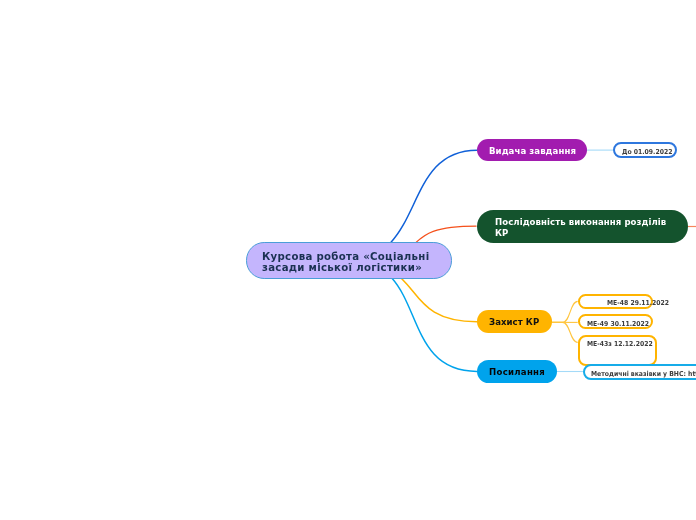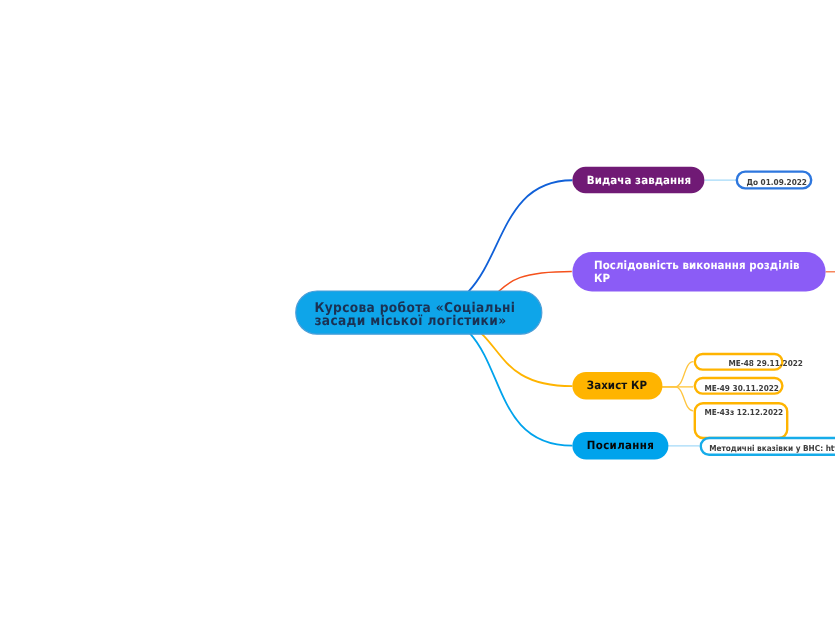--- a/index.html
+++ b/index.html
@@ -6,29 +6,29 @@
   body{width:696px;height:520px;overflow:hidden;
        font-family:"DejaVu Sans",sans-serif;font-stretch:condensed;}
   #stage{position:relative;width:696px;height:520px;background:#fff;}
   svg.layer{position:absolute;left:0;top:0;width:696px;height:520px;overflow:visible;}
   .node{position:absolute;box-sizing:border-box;}
   .node .lbl{position:absolute;white-space:pre;will-change:transform;
              font-family:"DejaVu Sans",sans-serif;font-stretch:condensed;}
 
   
   #root{left:246.2px;top:242.3px;width:205.5px;height:36.4px;border-radius:18.2px;
-        background:#0ea5e9;border:1.3px solid #4b9ed8;}
+        background:#c4b5fd;border:1.3px solid #4b9ed8;}
   #root .lbl{font-size:11.3px;font-weight:700;color:#1b3152;line-height:11.1px;
              letter-spacing:0.3px;left:14.5px;top:8.2px;}
 
   
-  #n1{left:477px;top:138.6px;width:110px;height:22.2px;border-radius:11.1px;background:#701a75;}
+  #n1{left:477px;top:138.6px;width:110px;height:22.2px;border-radius:11.1px;background:#a21caf;}
   #n1 .lbl{font-size:9.5px;font-weight:700;color:#ffffff;letter-spacing:0.07px;left:11.9px;top:7.2px;line-height:10.9px;}
 
-  #n2{left:476.5px;top:209.8px;width:211.5px;height:32.9px;border-radius:16.4px;background:#8b5cf6;}
+  #n2{left:476.5px;top:209.8px;width:211.5px;height:32.9px;border-radius:16.4px;background:#14532d;}
   #n2 .lbl{font-size:9.5px;font-weight:700;color:#ffffff;letter-spacing:0.07px;left:18.7px;top:7.4px;line-height:10.8px;}
 
   #n3{left:476.8px;top:310.4px;width:74.9px;height:22.7px;border-radius:11.35px;background:#FFB400;}
   #n3 .lbl{font-size:9.5px;font-weight:700;color:#111111;letter-spacing:0.07px;left:12.6px;top:7.1px;line-height:10.9px;}
 
   #n4{left:477px;top:360.1px;width:79.6px;height:23px;border-radius:11.5px;background:#00A3EC;}
   #n4 .lbl{font-size:9.5px;font-weight:700;color:#050505;letter-spacing:0.3px;left:12.4px;top:7.1px;line-height:10.9px;}
 
   
   .chip{position:absolute;box-sizing:border-box;background:#ffffff;}

